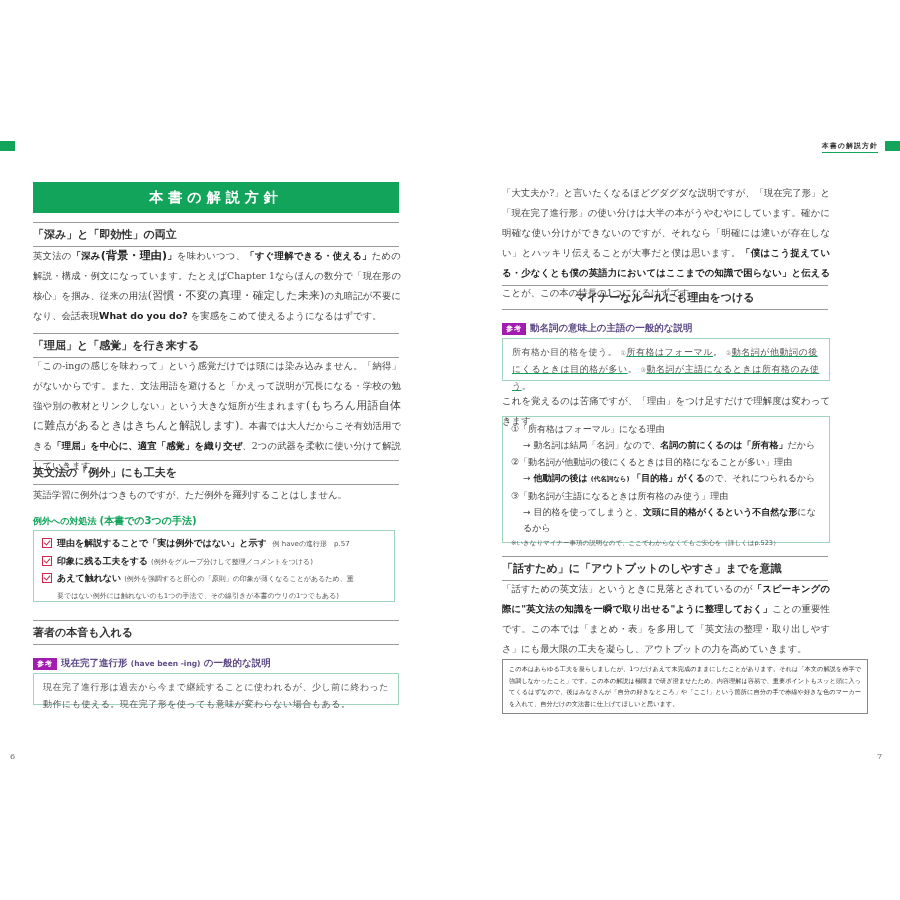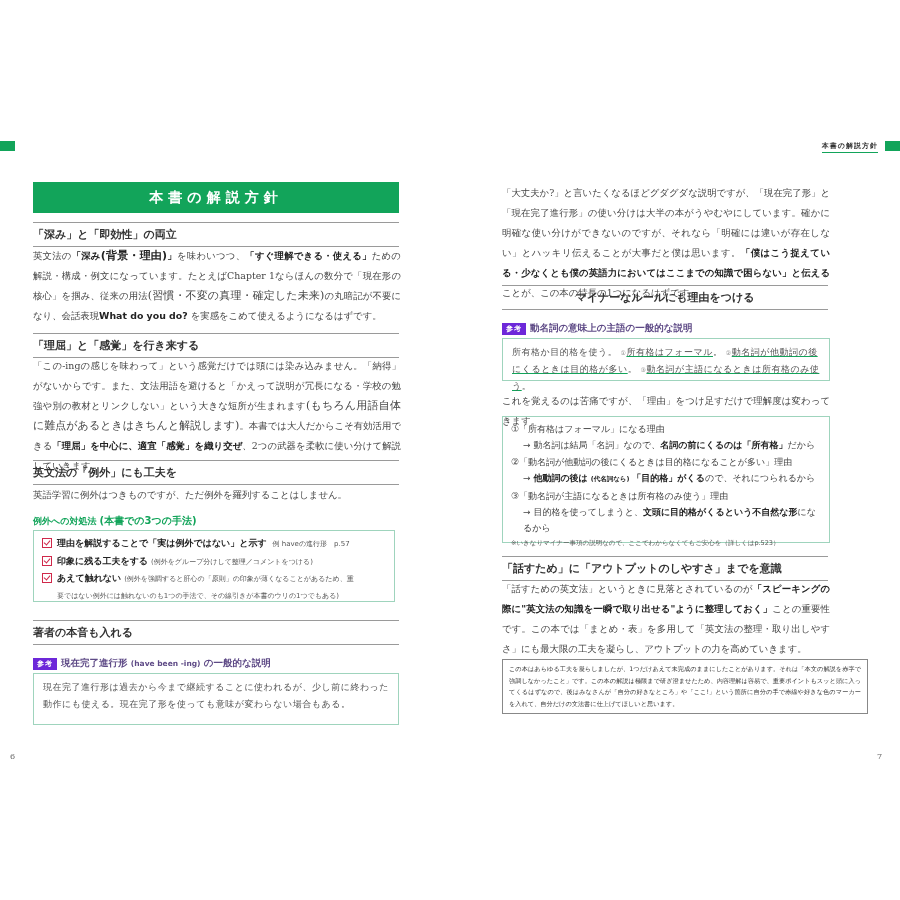--- a/index.html
+++ b/index.html
@@ -62,21 +62,21 @@
   .method-item b { color:#222; }
   .method-item small { font-size:7px; color:#555; font-weight:normal; }
   .method-cont { font-size:7px; color:#555; padding-left:17px; line-height:16px; }
 
   .ref-head {
     position:absolute; left:33px; font-size:9.5px; font-weight:bold; color:#5e4a86;
     display:flex; align-items:center;
   }
   .page-right .ref-head { left:52px; }
   .ref-tag {
-    background:#6d28d9; color:#fff; font-size:7px; padding:1px 4px; margin-right:4px; letter-spacing:1px;
+    background:#a21caf; color:#fff; font-size:7px; padding:1px 4px; margin-right:4px; letter-spacing:1px;
   }
   .ref-head small { font-size:7.5px; }
 
   .ref-box {
     position:absolute; left:33px; width:366px; border:1px solid #9fd4bd;
     padding:5px 9px; box-sizing:border-box; font-size:9px; line-height:17px; color:#555;
     letter-spacing:0.5px;
   }
   .page-right .ref-box { left:52px; width:328px; }
   .ref-box u { text-decoration:underline; text-decoration-color:#12a45a; }
@@ -139,21 +139,21 @@
       <span><b>あえて触れない</b> <small>(例外を強調すると肝心の「原則」の印象が薄くなることがあるため、重</small></span>
     </div>
     <div class="method-cont">要ではない例外には触れないのも1つの手法で、その線引きが本書のウリの1つでもある)</div>
   </div>
 
   <div class="section-head" style="top:620px;">著者の本音も入れる</div>
   <div class="ref-head" style="top:657px;">
     <span class="ref-tag">参考</span>
     <span>現在完了進行形</span>&nbsp;<small>(have been -ing)</small>&nbsp;<span>の一般的な説明</span>
   </div>
-  <div class="ref-box" style="top:673px; height:52px;">現在完了進行形は過去から今まで継続することに使われるが、少し前に終わった動作にも使える。現在完了形を使っても意味が変わらない場合もある。</div>
+  <div class="ref-box" style="top:673px; height:32px;">現在完了進行形は過去から今まで継続することに使われるが、少し前に終わった動作にも使える。現在完了形を使っても意味が変わらない場合もある。</div>
 
   <div class="page-num left">6</div>
 </div>
 
 <div class="page page-right">
   <div class="running-head">本書の解説方針</div>
   <div class="edge-tab right"></div>
 
   <div class="body-text" style="top:183px;">
     <span>「大丈夫か?」と言いたくなるほどグダグダな説明ですが、「現在完了形」と「現在完了進行形」の使い分けは大半の本がうやむやにしています。確かに明確な使い分けができないのですが、それなら「明確には違いが存在しない」とハッキリ伝えることが大事だと僕は思います。</span><b>「僕はこう捉えている・少なくとも僕の英語力においてはここまでの知識で困らない」と伝える</b><span>ことが、この本の特長の1つになるはずです。</span>

